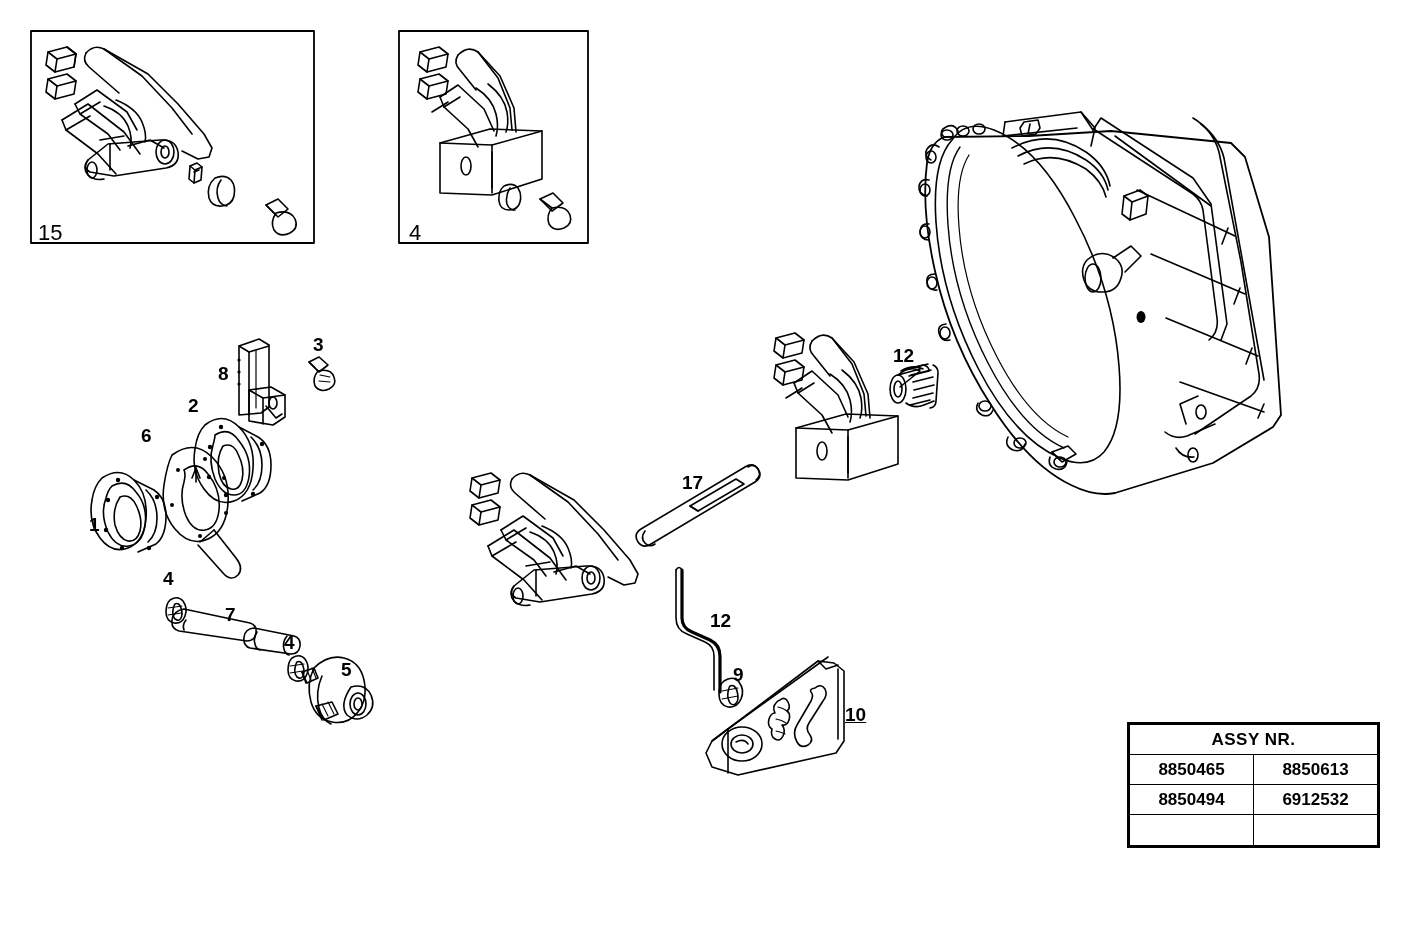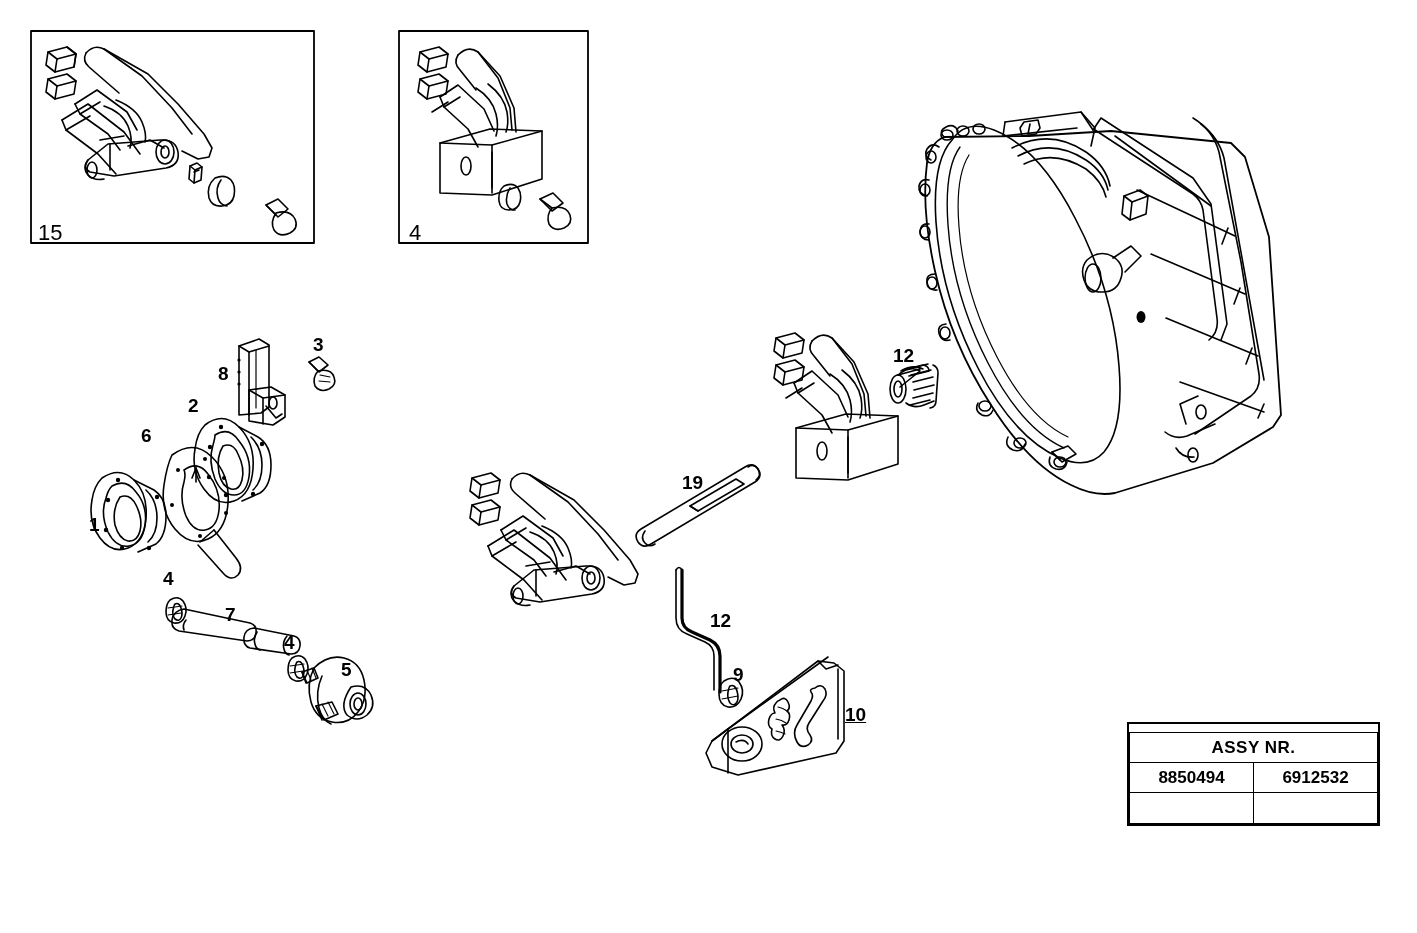--- a/index.html
+++ b/index.html
@@ -18,21 +18,21 @@
   }
   .boxnum{
     position:absolute;font-family:"Liberation Sans",sans-serif;
     font-size:22px;font-weight:400;color:#000;line-height:1;
   }
   
   #assy-table{
     position:absolute;left:1127px;top:722px;width:249px;
     border:2px solid #000;border-collapse:collapse;background:#fff;
   }
-  #assy-table table{border-collapse:collapse;width:100%;margin-top:8px;}
+  #assy-table table{border-collapse:collapse;width:100%;}
   #assy-table th,#assy-table td{
     border:1px solid #000;text-align:center;
     font-family:"Liberation Sans",sans-serif;
     font-size:17px;font-weight:700;color:#000;
     height:29px;padding:0;
   }
   #assy-table th{font-size:17px;letter-spacing:.5px;}
   #assy-table td{width:50%;}
   #assy-table tr.blank td{height:30px;}
 </style>
@@ -414,35 +414,39 @@
   <span class="callout" style="left:188px;top:396px;">2</span>
   <span class="callout" style="left:313px;top:335px;">3</span>
   <span class="callout" style="left:163px;top:569px;">4</span>
   <span class="callout" style="left:284px;top:633px;">4</span>
   <span class="callout" style="left:341px;top:660px;">5</span>
   <span class="callout" style="left:141px;top:426px;">6</span>
   <span class="callout" style="left:225px;top:605px;">7</span>
   <span class="callout" style="left:218px;top:364px;">8</span>
   <span class="callout" style="left:733px;top:665px;">9</span>
   <span class="callout" style="left:845px;top:705px;text-decoration:underline;">10</span>
-  <span class="callout" style="left:682px;top:473px;">19</span>
+  <span class="callout" style="left:682px;top:473px;">17</span>
   <span class="callout" style="left:893px;top:346px;">12</span>
   <span class="callout" style="left:710px;top:611px;">12</span>
 
   <span class="boxnum" style="left:409px;top:222px;">4</span>
   <span class="boxnum" style="left:38px;top:222px;">15</span>
 
   <div id="assy-table">
     <table>
       <thead>
         <tr>
           <th colspan="2">ASSY NR.</th>
         </tr>
       </thead>
       <tbody>
+        <tr>
+          <td>8850465</td>
+          <td>8850613</td>
+        </tr>
         <tr>
           <td>8850494</td>
           <td>6912532</td>
         </tr>
         <tr class="blank">
           <td></td>
           <td></td>
         </tr>
       </tbody>
     </table>

